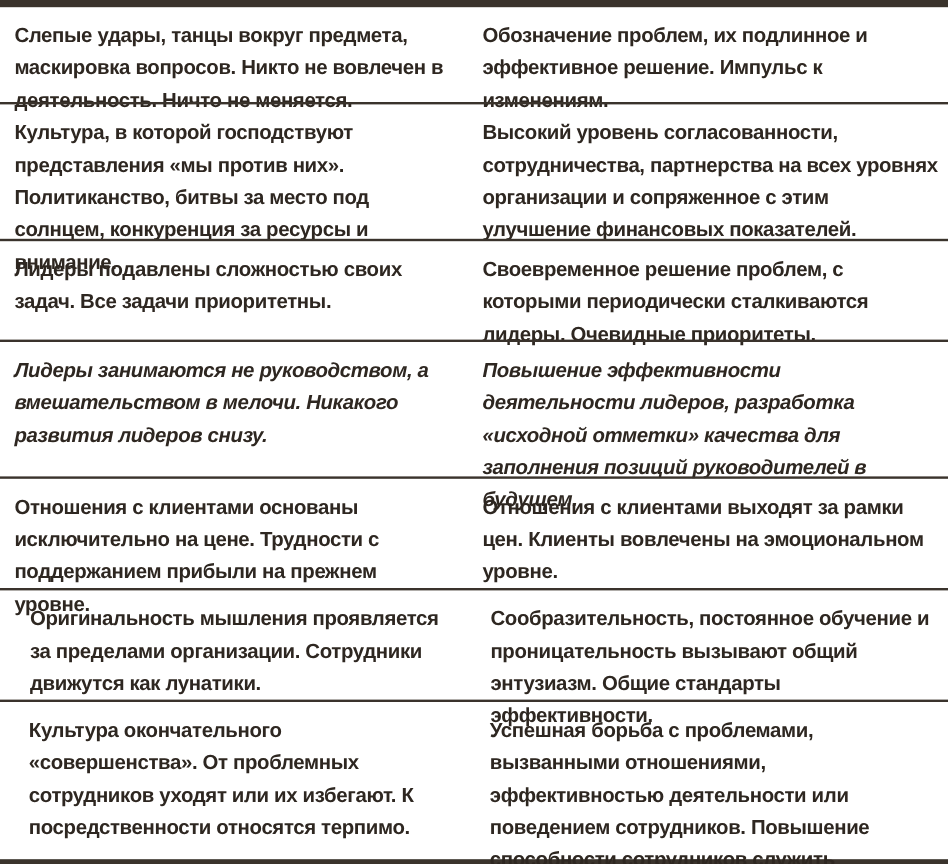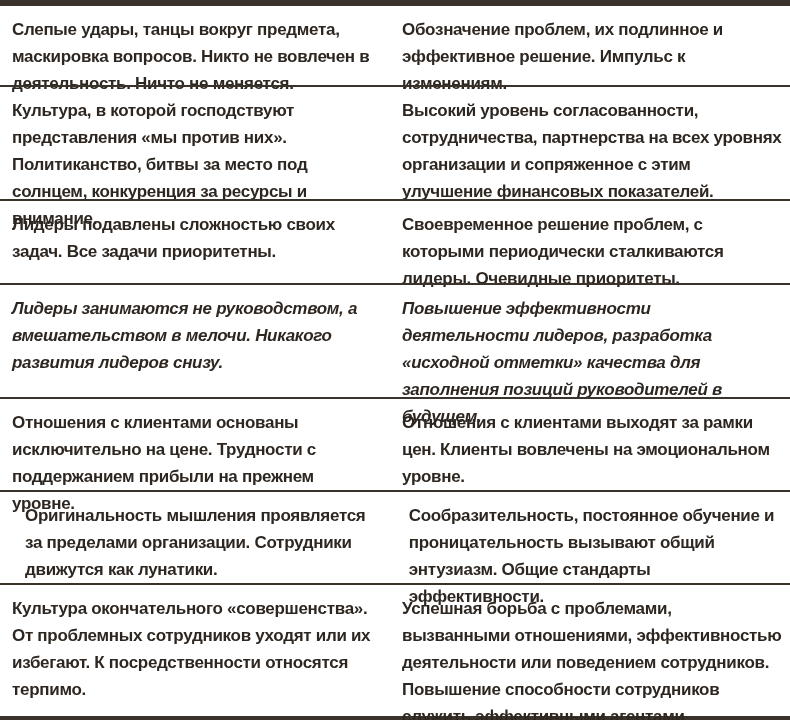--- a/index.html
+++ b/index.html
@@ -52,21 +52,21 @@
     width: 395px;
     padding: 10px 8px 0 7px;
   }
   
   .r0 { min-height: 79px; }
   .r1 { min-height: 111px; }
   .r2 { min-height: 84px; }
   .r3 { min-height: 113px; font-style: italic; }
   .r4 { min-height: 87px; }
   .r5 { min-height: 91px; padding-left: 13px; }
-  .r6 { min-height: 133px; flex: 1; }
+  .r6 { min-height: 133px; flex: 1; padding-left: 12px; }
 </style>
 </head>
 <body>
 
 <div class="page">
   <div class="cmp-table">
 
     <div class="cmp-row r0">
       <div class="cell left">Слепые удары, танцы вокруг предмета, маскировка вопросов. Никто не вовлечен в деятельность. Ничто не меняется.</div>
       <div class="cell right">Обозначение проблем, их подлинное и эффективное решение. Импульс к изменениям.</div>

